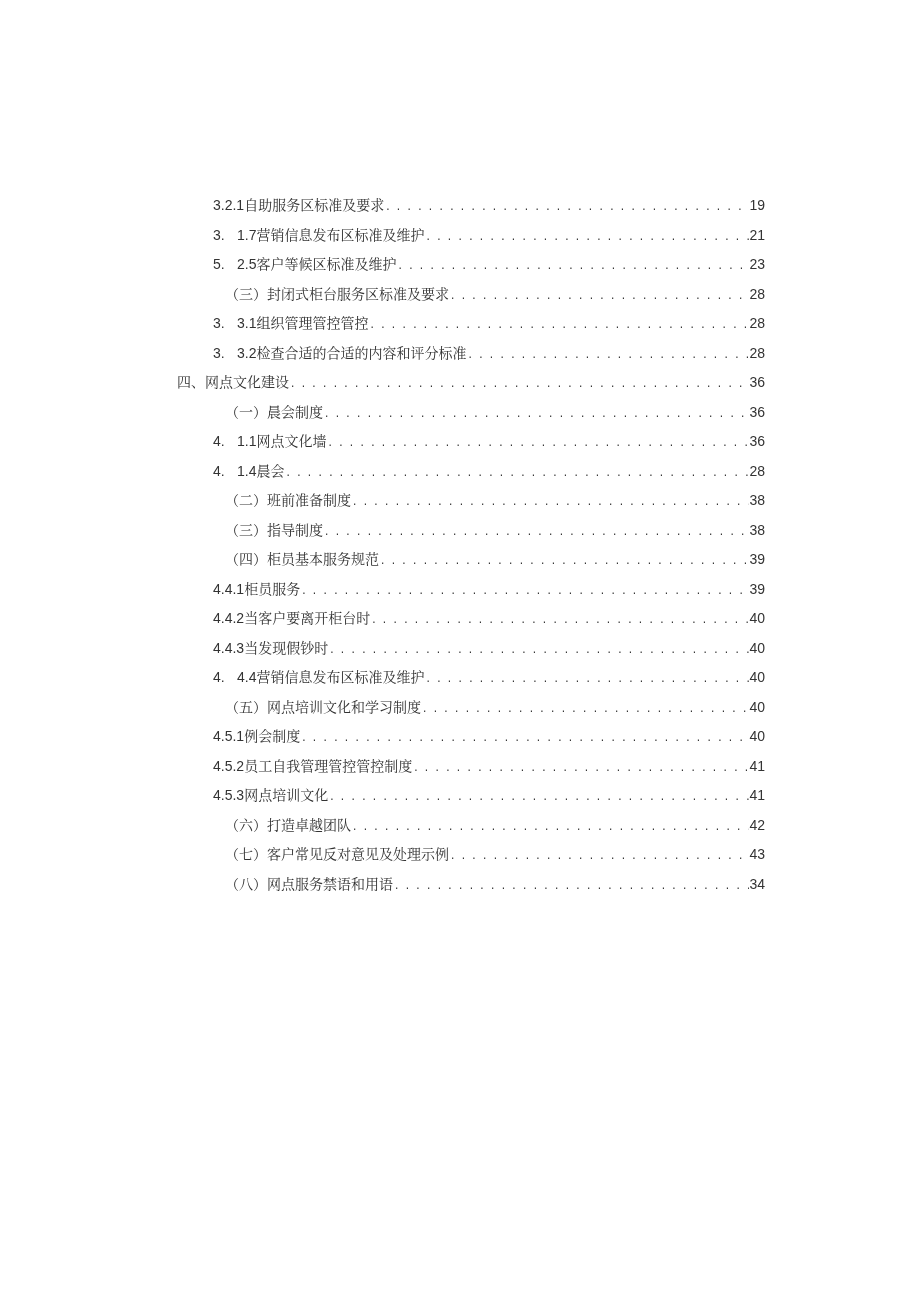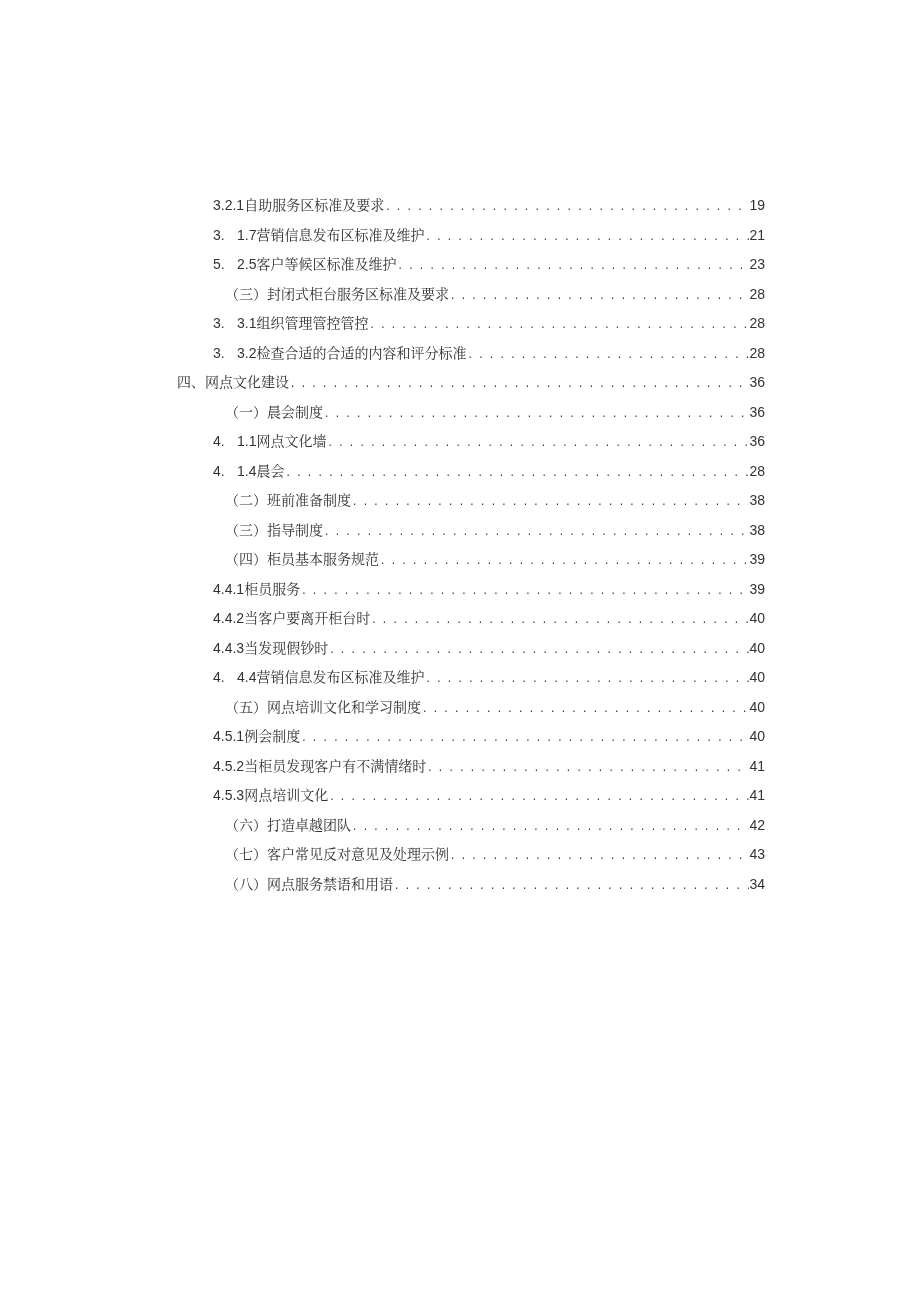--- a/index.html
+++ b/index.html
@@ -219,21 +219,21 @@
     <div class="toc-line indent-1">
       <span class="prefix"><span class="num-prefix">4.5.1 </span></span>
       <span class="label">例会制度</span>
       <span> </span>
       <span class="dots"></span>
       <span> </span>
       <span class="pnum">40</span>
     </div>
     <div class="toc-line indent-1">
       <span class="prefix"><span class="num-prefix">4.5.2 </span></span>
-      <span class="label">当柜员发现客户有不满情绪时</span>
+      <span class="label">员工自我管理管控管控制度</span>
       <span> </span>
       <span class="dots"></span>
       <span> </span>
       <span class="pnum">41</span>
     </div>
     <div class="toc-line indent-1">
       <span class="prefix"><span class="num-prefix">4.5.3 </span></span>
       <span class="label">网点培训文化</span>
       <span> </span>
       <span class="dots"></span>

